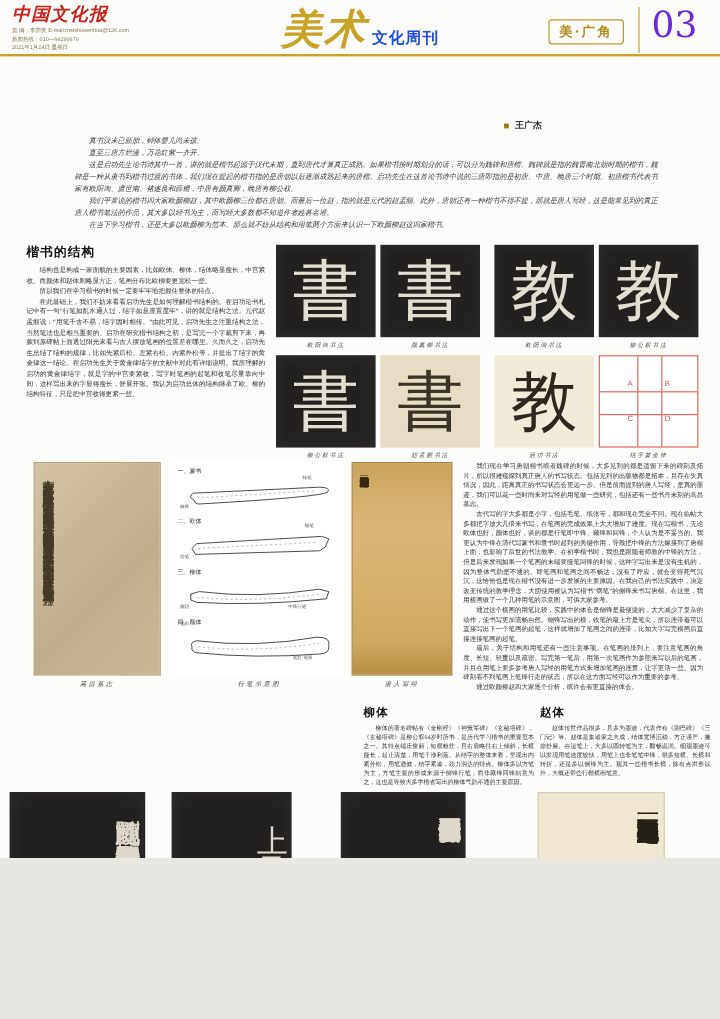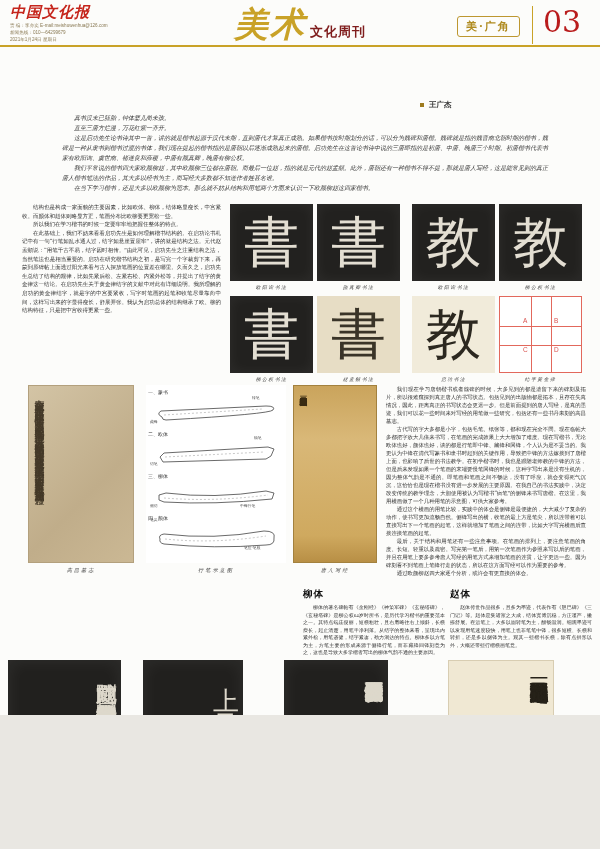--- a/index.html
+++ b/index.html
@@ -6,24 +6,24 @@
   html,body { background:#e9e7e2; }
   body { font-family:"Liberation Serif","DejaVu Serif",serif; }
   .page { position:relative; width:600px; height:715px; margin:0 auto; background:#fcfcfa; overflow:hidden; color:#222; }
 
   
   .masthead { position:absolute; left:0; top:0; width:600px; height:47px; border-bottom:2px solid #c9a227; }
   .logo { position:absolute; left:10px; top:3px; font-size:15px; font-weight:bold; font-style:italic; color:#c5241b; letter-spacing:1px; font-family:"DejaVu Serif",serif; }
   .mast-info { position:absolute; left:10px; top:22px; font-size:4.6px; line-height:7px; color:#8a7a55; font-family:"Liberation Sans",sans-serif; }
   .brand { position:absolute; left:0; top:2px; width:600px; text-align:center; }
   .brand-main { font-size:34px; font-weight:bold; font-style:italic; color:#c9a227; font-family:"DejaVu Serif",serif; letter-spacing:2px; }
-  .brand-sub { font-size:13px; font-weight:bold; color:#7f1d1d; font-family:"Liberation Sans",sans-serif; letter-spacing:1px; }
+  .brand-sub { font-size:13px; font-weight:bold; color:#1d4ed8; font-family:"Liberation Sans",sans-serif; letter-spacing:1px; }
   .badge { position:absolute; left:457px; top:16px; border:1.5px solid #bd9730; border-radius:3px; padding:2px 8px; color:#b08c22; font-weight:bold; font-size:11px; letter-spacing:2px; font-family:"DejaVu Serif",serif; }
   .mast-divider { position:absolute; left:532px; top:6px; width:1px; height:38px; background:#c9a227; }
-  .page-num { position:absolute; left:543px; top:4px; font-size:30px; color:#b91c1c; font-family:"DejaVu Serif",serif; }
+  .page-num { position:absolute; left:543px; top:4px; font-size:30px; color:#6d28d9; font-family:"DejaVu Serif",serif; }
 
   
   .headline { position:absolute; left:0; top:62px; width:600px; text-align:center; font-size:29px; font-weight:800; color:#141414; letter-spacing:1px; font-family:"Liberation Sans",sans-serif; }
   .byline { position:absolute; left:420px; top:100px; font-size:7.5px; font-weight:bold; color:#333; font-family:"Liberation Sans",sans-serif; }
   .byline .sq { display:inline-block; width:4px; height:4px; background:#9e7b1e; margin-right:3px; vertical-align:middle; }
 
   
   .intro { position:absolute; left:62px; top:113px; width:486px; font-size:6px; line-height:10px; color:#3a3a3a; text-align:justify; font-style:italic; }
   .intro p.poem { text-indent:2em; }
   .intro p.para { text-indent:2em; }
@@ -110,20 +110,21 @@
 
   <div class="intro">
     <p class="poem">真书汉末已胚胎，钟体婴儿尚未孩。</p>
     <p class="poem">直至三唐方烂漫，万花红紫一齐开。</p>
     <p class="para">这是启功先生论书诗其中一首，讲的就是楷书起源于汉代末期，直到唐代才算真正成熟。如果楷书按时期划分的话，可以分为魏碑和唐楷。魏碑就是指的魏晋南北朝时期的楷书，魏碑是一种从隶书到楷书过渡的书体，我们现在提起的楷书指的是唐朝以后逐渐成熟起来的唐楷。启功先生在这首论书诗中说的三唐即指的是初唐、中唐、晚唐三个时期。初唐楷书代表书家有欧阳询、虞世南、褚遂良和薛稷，中唐有颜真卿，晚唐有柳公权。</p>
     <p class="para">我们平常说的楷书四大家欧颜柳赵，其中欧颜柳三位都在唐朝。而最后一位赵，指的就是元代的赵孟頫。此外，唐朝还有一种楷书不得不提，那就是唐人写经，这是能常见到的真正唐人楷书笔法的作品，其大多以经书为主，而写经大多数都不知道作者姓甚名谁。</p>
     <p class="para">在当下学习楷书，还是大多以欧颜柳为范本。那么就不妨从结构和用笔两个方面来认识一下欧颜柳赵这四家楷书。</p>
   </div>
 
   <div class="col-structure">
+    <div class="sec-head">楷书的结构</div>
     <div class="bodytext">
       <p>结构也是构成一家面貌的主要因素，比如欧体、柳体，结体略显瘦长，中宫紧收。而颜体和赵体则略显方正，笔画分布比欧柳要更宽松一些。</p>
       <p>所以我们在学习楷书的时候一定要牢牢地把握住整体的特点。</p>
       <p>在此基础上，我们不妨来看看启功先生是如何理解楷书结构的。在启功论书札记中有一句“行笔如乱水通人过，结字如悬崖置屋牢”，讲的就是结构之法。元代赵孟頫说：“用笔千古不易，结字因时相传。”由此可见，启功先生之注重结构之法，当然笔法也是相当重要的。启功在研究楷书结构之初，是写完一个字裁剪下来，再蒙到原碑帖上面透过阳光来看与古人摆放笔画的位置差在哪里。久而久之，启功先生总结了结构的规律，比如先紧后松、左紧右松、内紧外松等，并提出了结字的黄金律这一结论。在启功先生关于黄金律结字的文献中对此有详细说明。我所理解的启功的黄金律结字，就是字的中宫要紧收，写字时笔画的起笔和收笔尽量靠向中间，这样写出来的字显得瘦长，舒展开张。我认为启功总体的结构继承了欧、柳的结构特征，只是把中宫收得更紧一些。</p>
     </div>
   </div>
 
   <div class="spec-cell" style="left:230px; top:204px;">
     <div class="spec-img rub">
         <span class="spec-glyph">書</span>

